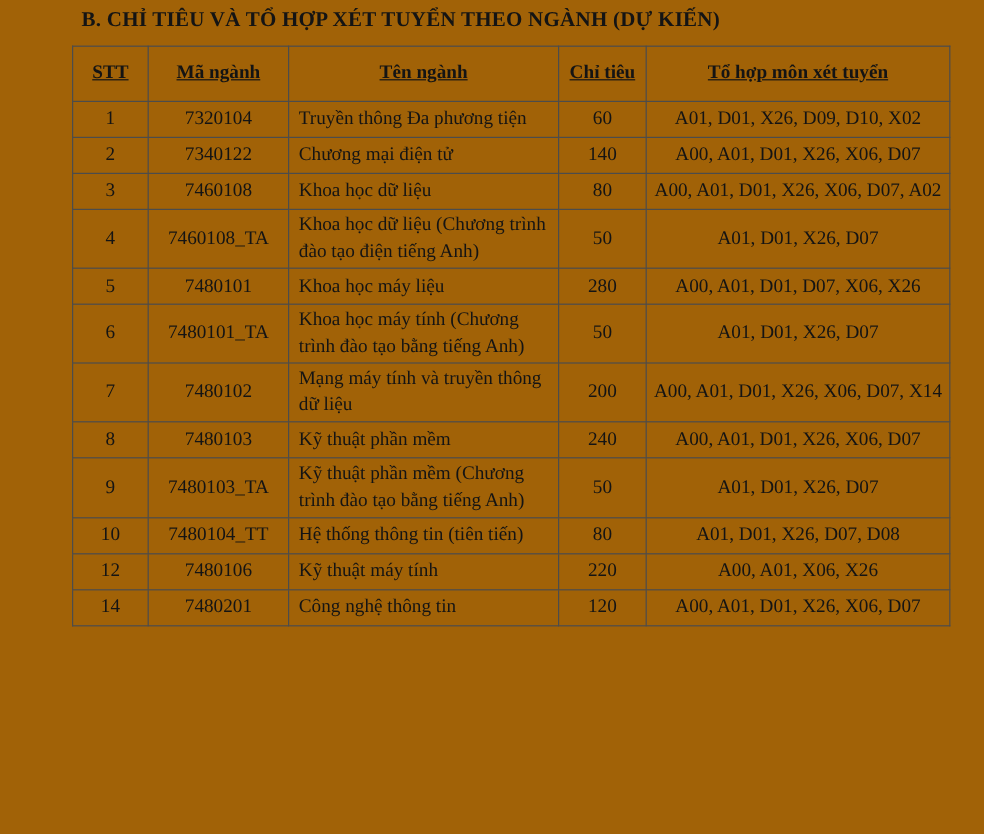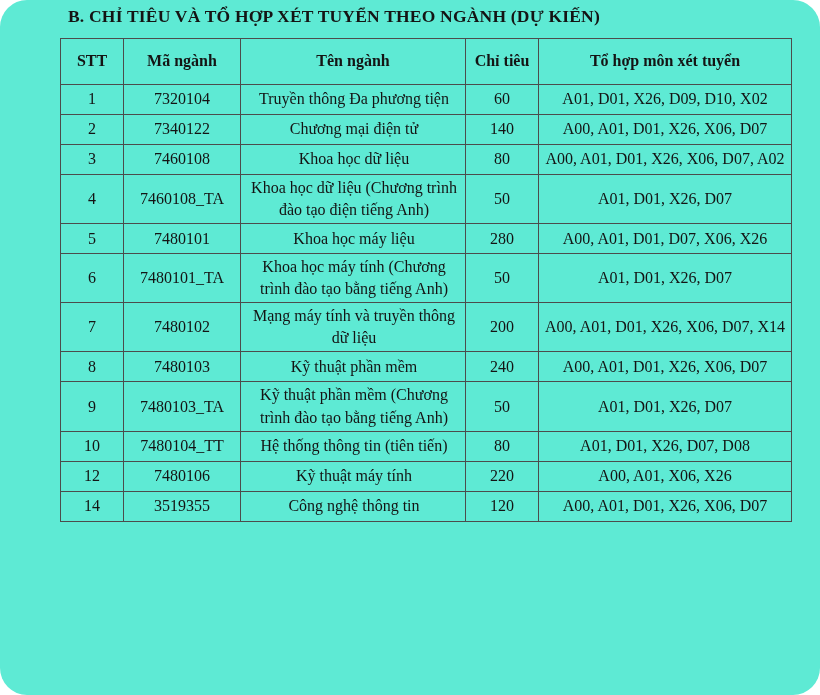--- a/index.html
+++ b/index.html
@@ -4,25 +4,24 @@
 <style>
   html, body {
     margin: 0;
     padding: 0;
     background: #ffffff;
   }
   .page {
     position: relative;
     width: 820px;
     height: 695px;
-    background: #5eead4;
+    background: #a16207;
     font-family: "Liberation Serif", "DejaVu Serif", serif;
     color: #141414;
     overflow: hidden;
-    border-radius: 27px;
   }
   .title {
     position: absolute;
     left: 68px;
     top: 6px;
     margin: 0;
     font-size: 17.5px;
     font-weight: bold;
     letter-spacing: 0.2px;
     white-space: nowrap;
@@ -43,27 +42,28 @@
     vertical-align: middle;
     padding: 2px 5px;
     box-sizing: border-box;
     overflow: hidden;
   }
   .quota-table th {
     font-weight: bold;
     height: 46px;
     line-height: 1.15;
     font-size: 16px;
+    text-decoration: underline;
   }
   .quota-table td {
     height: 30px;
     line-height: 1.38;
   }
   .quota-table td.name-cell {
-    text-align: center;
+    text-align: left;
     padding-left: 8px;
     padding-right: 6px;
   }
 </style>
 </head>
 <body>
 
 <div class="page">
   <h2 class="title">B. CHỈ TIÊU VÀ TỔ HỢP XÉT TUYỂN THEO NGÀNH (DỰ KIẾN)</h2>
 
@@ -157,20 +157,20 @@
         </tr>
         <tr>
           <td>12</td>
           <td>7480106</td>
           <td class="name-cell">Kỹ thuật máy tính</td>
           <td>220</td>
           <td>A00, A01, X06, X26</td>
         </tr>
         <tr>
           <td>14</td>
-          <td>3519355</td>
+          <td>7480201</td>
           <td class="name-cell">Công nghệ thông tin</td>
           <td>120</td>
           <td>A00, A01, D01, X26, X06, D07</td>
         </tr>
       </tbody>
   </table>
 </div>
 
 </body></html>

